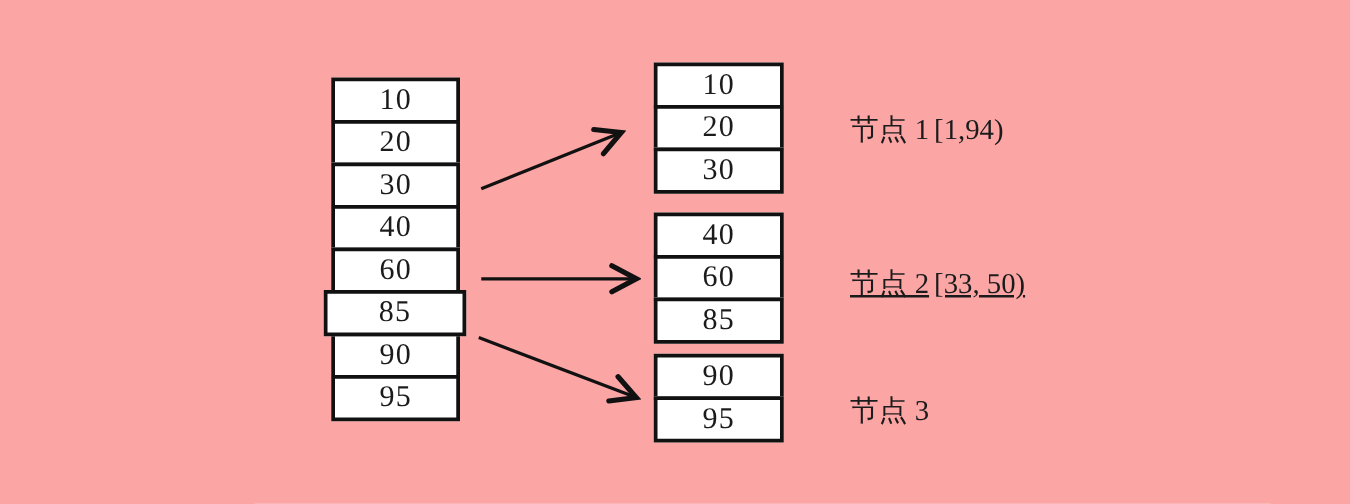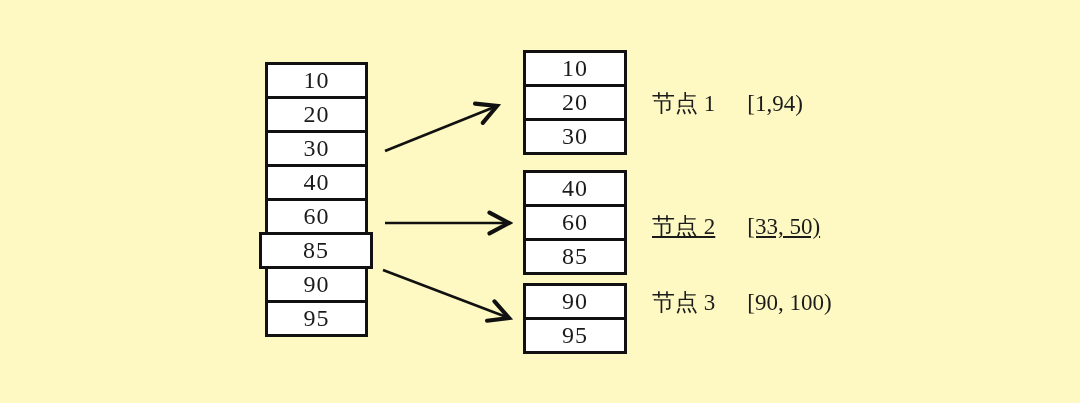--- a/index.html
+++ b/index.html
@@ -1,20 +1,20 @@
 <!DOCTYPE html>
 <html><head>
 <meta charset="utf-8">
 <style>
   html, body { margin: 0; padding: 0; }
   .canvas {
     position: relative;
     width: 1080px;
     height: 403px;
-    background: #fef9c3;
+    background: #fca5a5;
     overflow: hidden;
     font-family: "Liberation Serif", "DejaVu Serif", serif;
   }
   .stack { position: absolute; }
   .cell {
     box-sizing: border-box;
     height: 37px;
     margin-top: -3px;
     border: 3px solid #111111;
     background: #ffffff;
@@ -36,29 +36,30 @@
   #node-stack-3 { top: 283px; }
   .arrows {
     position: absolute;
     left: 0; top: 0;
     width: 1080px; height: 403px;
     pointer-events: none;
   }
   .node-label {
     position: absolute;
     display: flex;
-    gap: 32px;
+    gap: 4px;
     font-size: 23px;
     color: #1b1b1b;
     white-space: nowrap;
     line-height: 28px;
+    margin-left: 28px;
   }
   #node-label-1 { left: 652px; top: 90px; }
   #node-label-2 { left: 652px; top: 213px; text-decoration: underline; }
-  #node-label-3 { left: 652px; top: 289px; }
+  #node-label-3 { left: 652px; top: 315px; }
 </style>
 </head>
 <body>
 
 <div class="canvas">
 
   <div class="stack stack-source">
       <div class="cell">10</div>
       <div class="cell">20</div>
       <div class="cell">30</div>
@@ -102,16 +103,15 @@
     <span>[1,94)</span>
   </div>
 
   <div class="node-label" id="node-label-2">
     <span>节点 2</span>
     <span>[33, 50)</span>
   </div>
 
   <div class="node-label" id="node-label-3">
     <span>节点 3</span>
-    <span>[90, 100)</span>
   </div>
 
 </div>
 
 </body></html>

